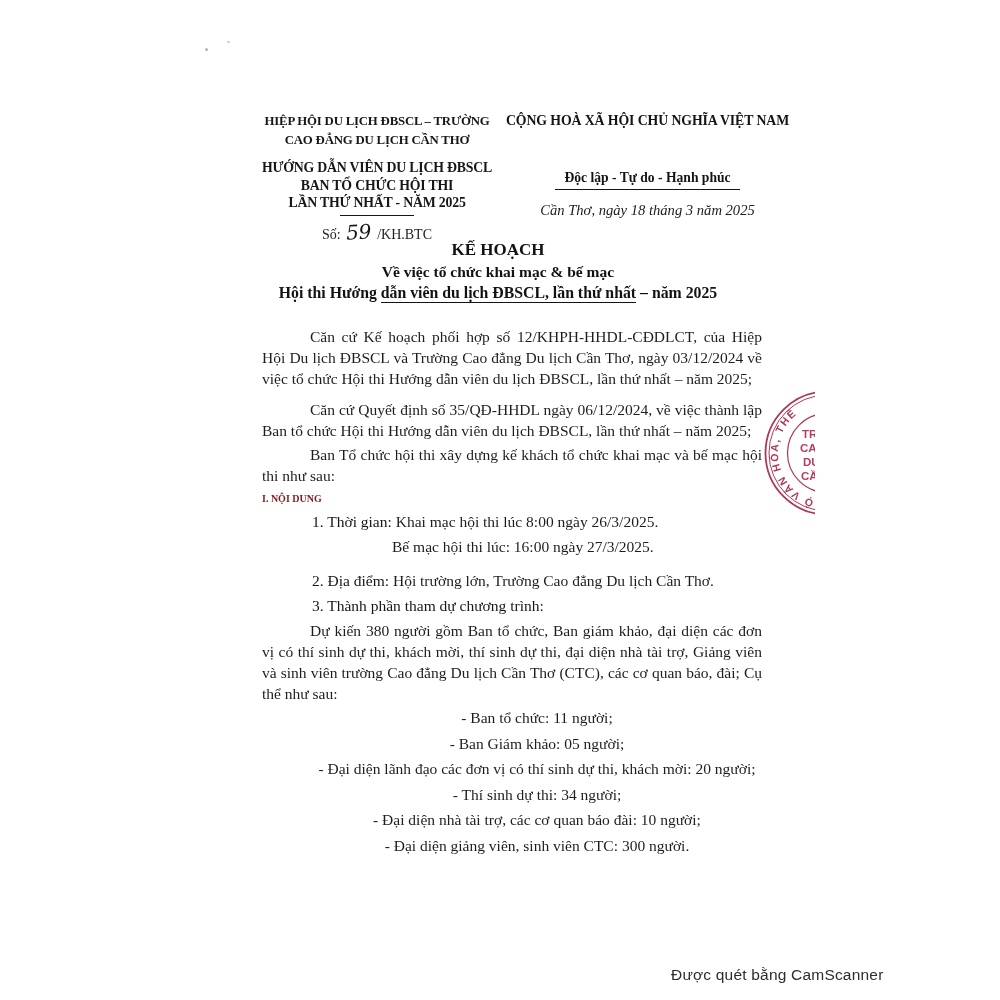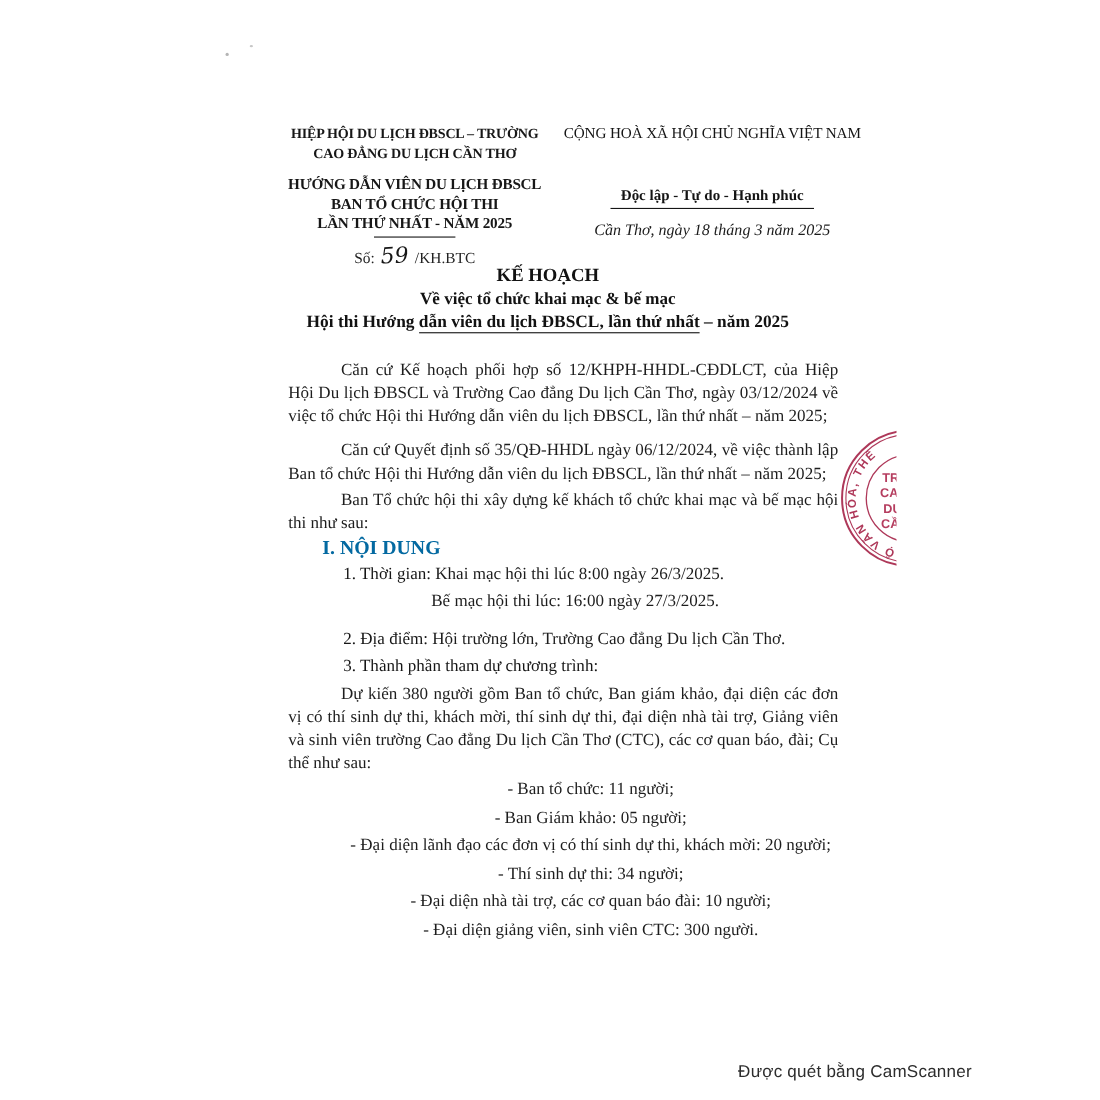--- a/index.html
+++ b/index.html
@@ -24,40 +24,40 @@
   .doc-number { margin-top: 4px; font-size: 14px; color: #222; }
   .handwritten-number {
     font-family: "DejaVu Serif", serif; font-style: italic; font-size: 20px;
     display: inline-block; transform: rotate(-3deg); padding: 0 2px; color: #161616;
   }
 
   .header-right {
     position: absolute; left: 505px; top: 112px; width: 285px;
     text-align: center; color: #141414;
   }
-  .national-title { font-weight: normal; font-size: 13.8px; line-height: 18px; letter-spacing: -0.1px; }
+  .national-title { font-weight: bold; font-size: 13.8px; line-height: 18px; letter-spacing: -0.1px; }
   .motto { font-weight: bold; font-size: 13.6px; line-height: 18px; display: inline-block;
            border-bottom: 1.6px solid #151515; padding: 0 9px 2px 9px; margin-top: 39px; }
   .place-date { margin-top: 12px; font-style: italic; font-size: 14.6px; color: #1b1b1b; }
 
   
   .title-block { position: absolute; left: 248px; top: 239px; width: 500px; text-align: center; color: #121212; }
   .title-main { font-weight: bold; font-size: 17px; line-height: 22px; }
   .title-sub { font-weight: bold; font-size: 15.5px; line-height: 21px; }
   .title-sub3 { font-weight: bold; font-size: 15.8px; line-height: 22px; }
   .title-underlined { border-bottom: 1.7px solid #131313; padding-bottom: 1px; }
 
   
   .doc-body { position: absolute; left: 262px; top: 326px; width: 500px;
               font-size: 15.5px; line-height: 21px; color: #1d1d1d; }
   .para { text-align: justify; text-indent: 48px; }
   .para.p1 { margin-bottom: 10px; }
   .para.p2 { margin-bottom: 3px; }
   .para.p3 { margin-bottom: 2px; }
-  .section-heading { font-weight: bold; font-size: 18px; color: #0369a1; margin-bottom: 2px; margin-left: 31px; }
+  .section-heading { font-weight: bold; font-size: 10px; color: #7f1d1d; margin-bottom: 2px; }
   .numbered { padding-left: 50px; margin-bottom: 4px; }
   .numbered .label { font-weight: normal; color: #161616; }
   .sub-line { padding-left: 130px; margin-bottom: 13px; }
   .para.p4 { margin-bottom: 3px; }
   .list-item { padding-left: 50px; margin-bottom: 4.5px; text-align: center; }
 
   
   .stamp-clip { position: absolute; left: 762px; top: 383px; width: 53px; height: 172px;
                 overflow: hidden; pointer-events: none; }
   .stamp-clip svg { display: block; opacity: 0.93; }

